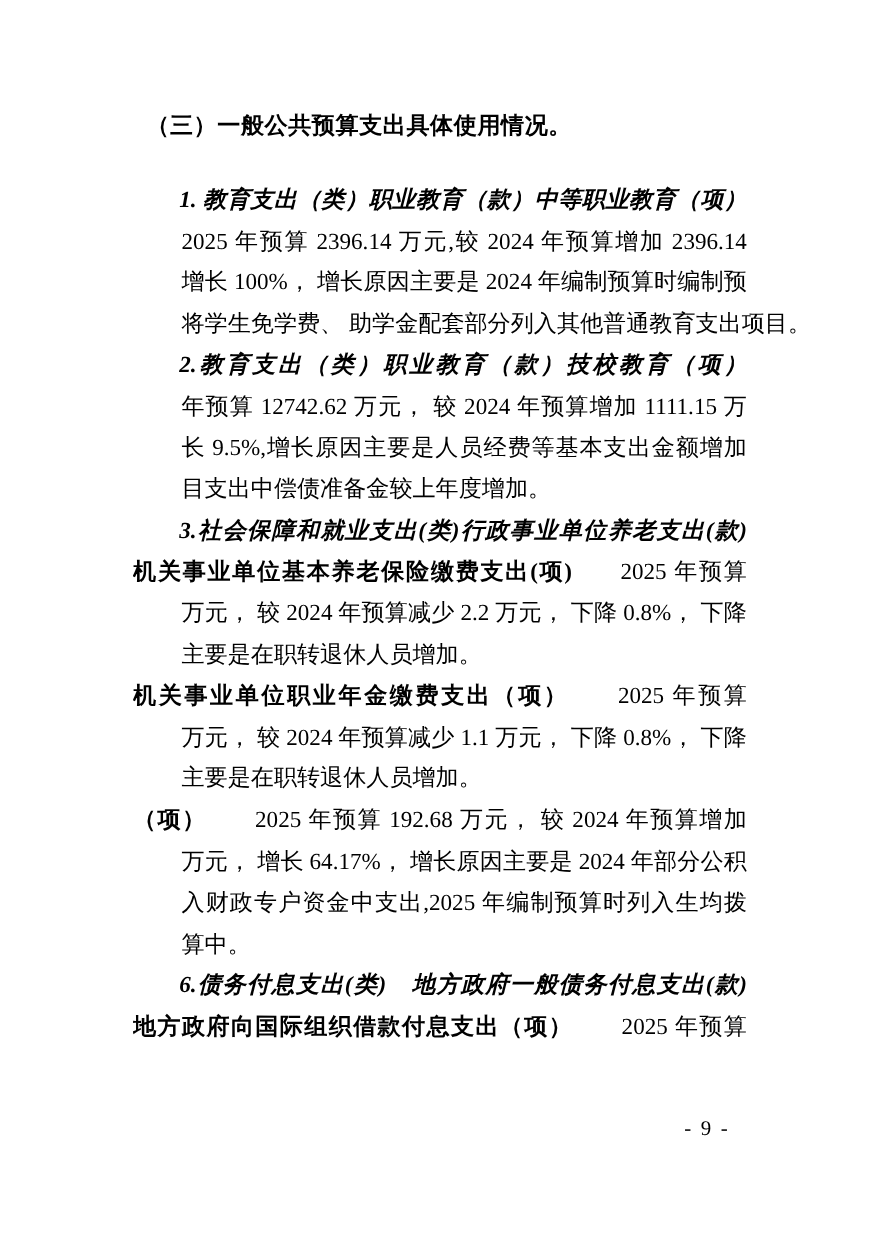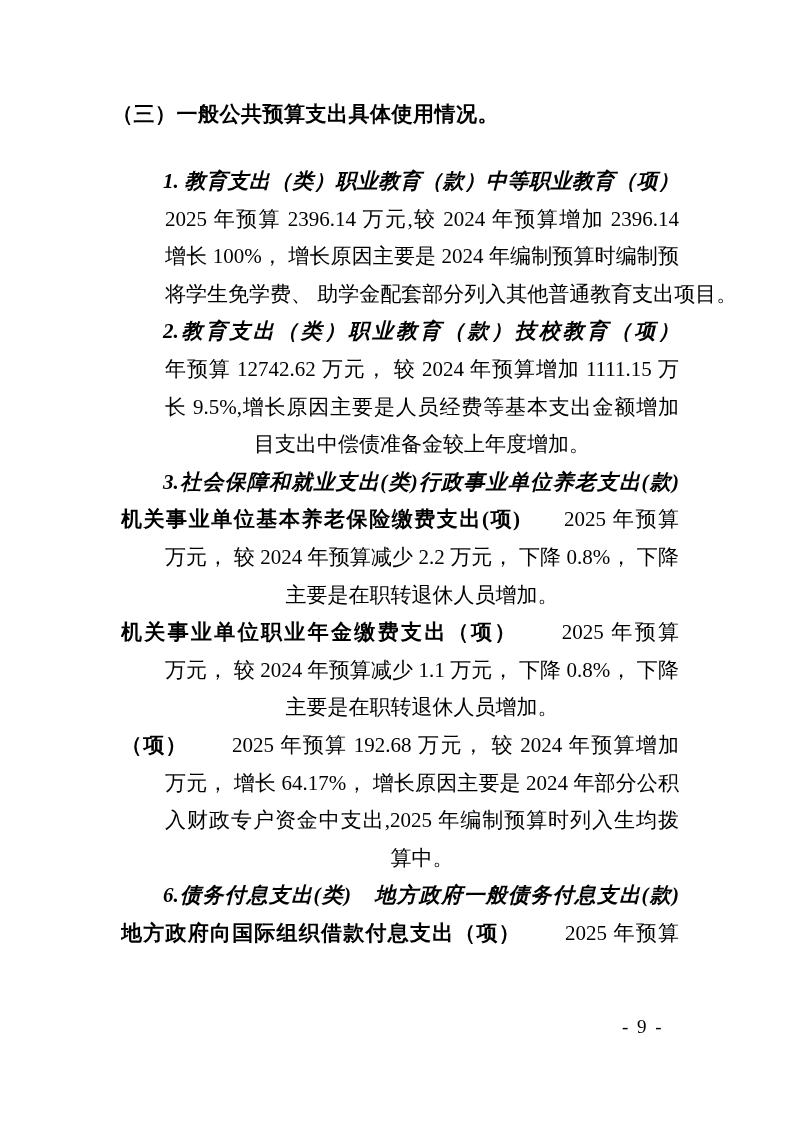--- a/index.html
+++ b/index.html
@@ -11,21 +11,21 @@
     position: relative;
     width: 793px;
     height: 1122px;
     background: #ffffff;
     overflow: hidden;
     font-family: "Liberation Serif", "DejaVu Serif", serif;
     color: #000000;
   }
   .heading {
     position: absolute;
-    left: 112px;
+    left: 133px;
     top: 100px;
     width: 558px;
     font-family: "Liberation Sans", "DejaVu Sans", sans-serif;
     font-weight: bold;
     font-size: 21px;
     letter-spacing: 0.5px;
     white-space: nowrap;
   }
   .doc-body {
     position: absolute;
@@ -33,21 +33,20 @@
     top: 163px;
     width: 558px;
     font-size: 21px;
   }
   .paragraph { margin: 0; padding: 0; }
   .line {
     height: 37.6px;
     line-height: 37.6px;
     white-space: nowrap;
     overflow: visible;
-    text-align: center;
   }
   .line.justify {
     white-space: normal;
     text-align: justify;
     text-align-last: justify;
     overflow: hidden;
   }
   .line.indent {
     text-indent: 42px;
     font-style: italic;

